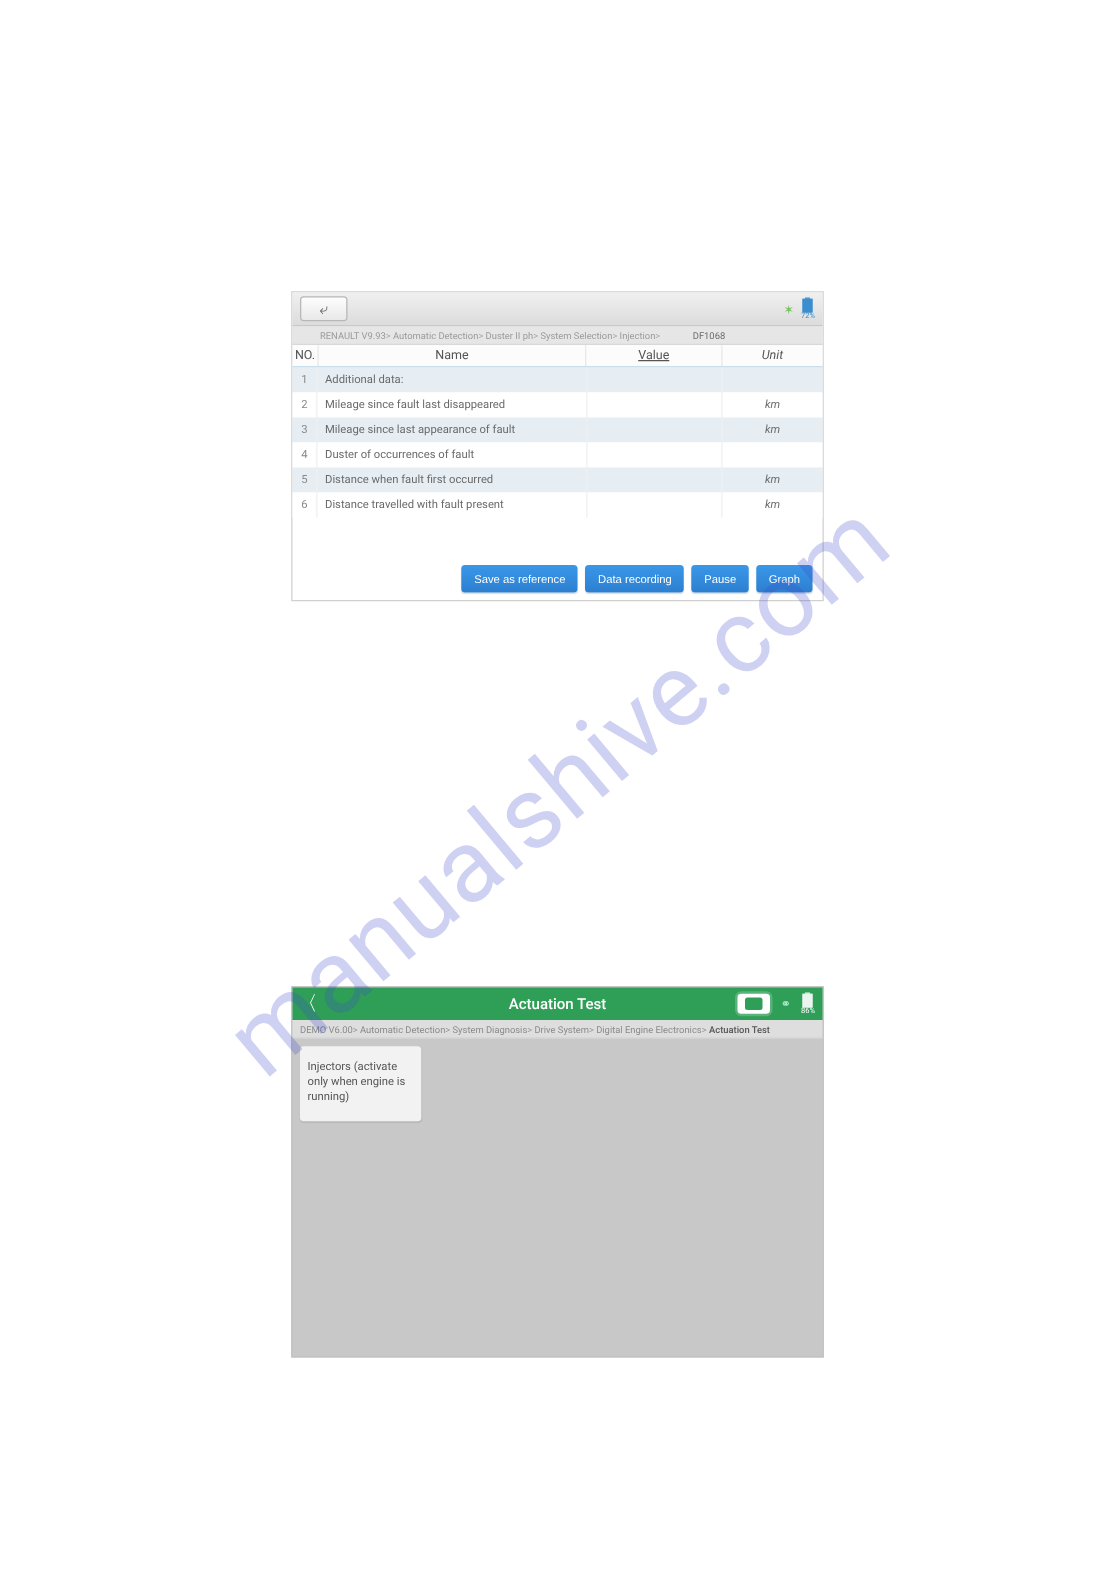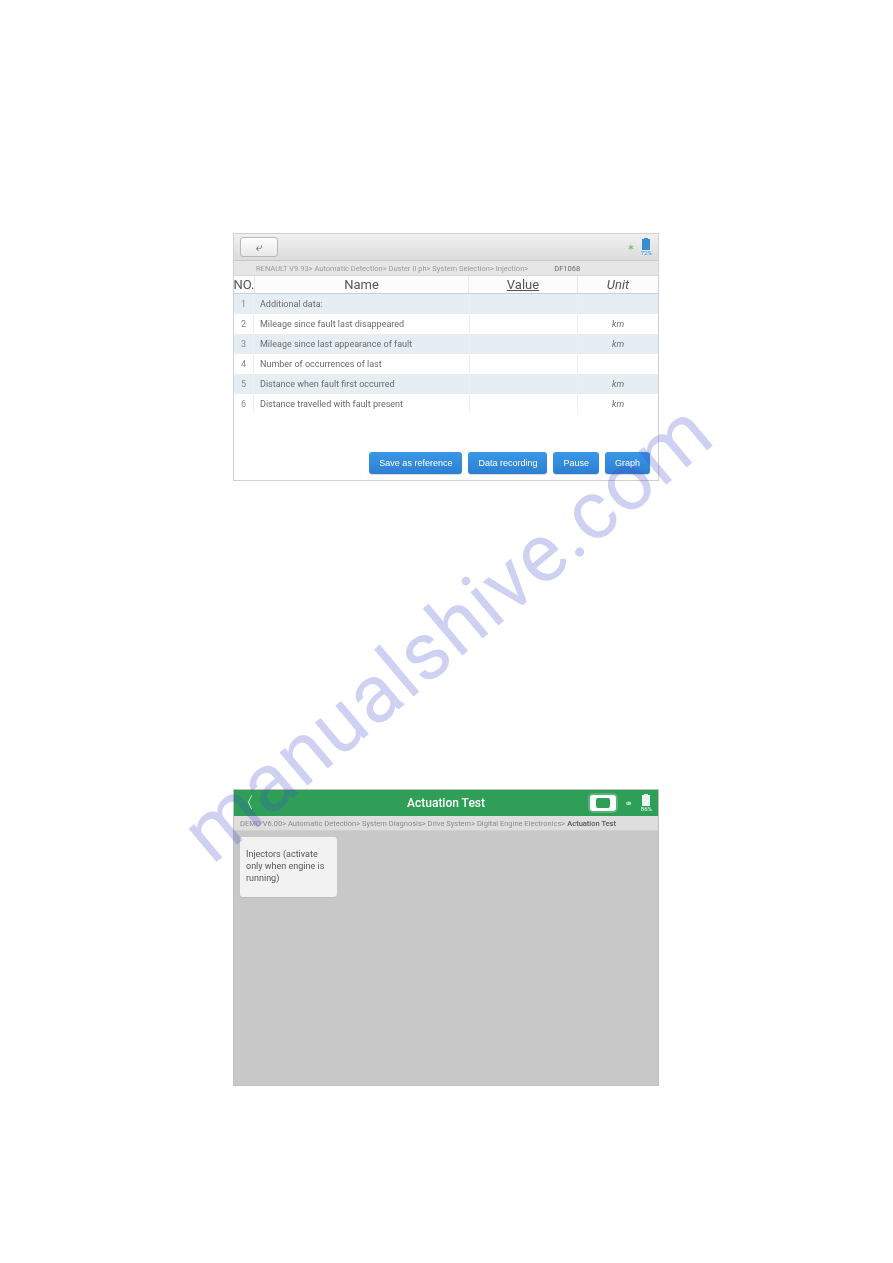--- a/index.html
+++ b/index.html
@@ -103,21 +103,21 @@
     white-space: nowrap;
     gap: 24px;
   }
   .p1-breadcrumb .cur { color:#6a6a6a; font-weight:400; margin-left:2px;}
 
   .p1-colhead {
     height: 17px;
     display: flex;
     background: #fcfcfc;
     border-bottom: 1px solid #b8d4e8;
-    font-size: 13px;
+    font-size: 10px;
     color: #555;
   }
   .p1-colhead > div {
     display:flex;align-items:center;justify-content:center;
     border-right:1px solid #e8e8e8;
   }
   .col-no   { width: 20px; }
   .col-name { flex: 1; }
   .col-val  { width: 108px; text-decoration: underline; }
   .col-unit { width: 80px; border-right:none!important;font-style:italic;}
@@ -277,21 +277,21 @@
       <div class="col-unit">km</div>
     </div>
     <div class="p1-row">
       <div class="col-no">3</div>
       <div class="col-name">Mileage since last appearance of fault</div>
       <div class="col-val"></div>
       <div class="col-unit">km</div>
     </div>
     <div class="p1-row">
       <div class="col-no">4</div>
-      <div class="col-name">Number of occurrences of last</div>
+      <div class="col-name">Duster of occurrences of fault</div>
       <div class="col-val"></div>
       <div class="col-unit"></div>
     </div>
     <div class="p1-row">
       <div class="col-no">5</div>
       <div class="col-name">Distance when fault first occurred</div>
       <div class="col-val"></div>
       <div class="col-unit">km</div>
     </div>
     <div class="p1-row">

